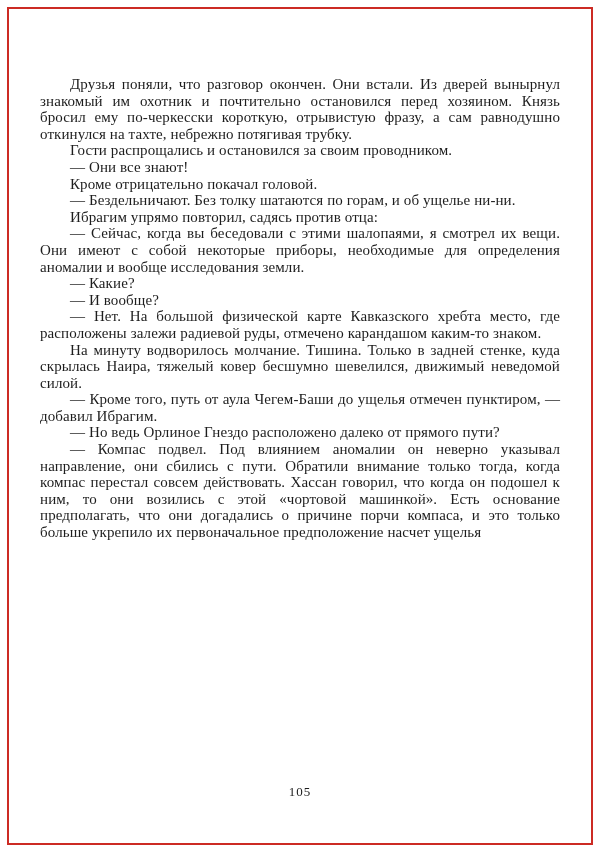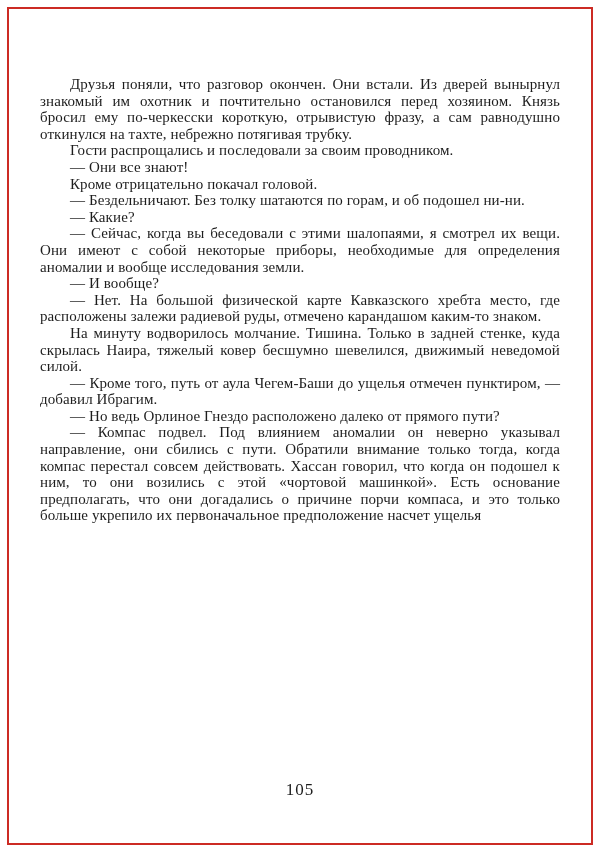--- a/index.html
+++ b/index.html
@@ -38,38 +38,39 @@
     font-size: 15px;
     line-height: 16.6px;
     letter-spacing: 0.1px;
   }
   .page-number {
     position: absolute;
     left: 0;
     right: 0;
     bottom: 52px;
     text-align: center;
-    font-size: 17px;
+    font-size: 13px;
     letter-spacing: 1px;
     color: #1d1d1d;
   }
 </style>
 </head>
 <body>
 
 <div class="page">
   <div class="frame" style="border-color: rgb(204, 43, 36);"></div>
   <div class="text-block">
       <p class="para">Друзья поняли, что разговор окончен. Они встали. Из дверей вынырнул знакомый им охотник и почтительно остановился перед хозяином. Князь бросил ему по-черкесски короткую, отрывистую фразу, а сам равнодушно откинулся на тахте, небрежно потягивая трубку.</p>
-      <p class="para">Гости распрощались и последовали за своим проводником.</p>
+      <p class="para">Гости распрощались и остановился за своим проводником.</p>
       <p class="para">— Они все знают!</p>
       <p class="para">Кроме отрицательно покачал головой.</p>
-      <p class="para">— Бездельничают. Без толку шатаются по горам, и об подошел ни-ни.</p>
+      <p class="para">— Бездельничают. Без толку шатаются по горам, и об ущелье ни-ни.</p>
+      <p class="para">Ибрагим упрямо повторил, садясь против отца:</p>
+      <p class="para">— Сейчас, когда вы беседовали с этими шалопаями, я смотрел их вещи. Они имеют с собой некоторые приборы, необходимые для определения аномалии и вообще исследования земли.</p>
       <p class="para">— Какие?</p>
-      <p class="para">— Сейчас, когда вы беседовали с этими шалопаями, я смотрел их вещи. Они имеют с собой некоторые приборы, необходимые для определения аномалии и вообще исследования земли.</p>
       <p class="para">— И вообще?</p>
       <p class="para">— Нет. На большой физической карте Кавказского хребта место, где расположены залежи радиевой руды, отмечено карандашом каким-то знаком.</p>
       <p class="para">На минуту водворилось молчание. Тишина. Только в задней стенке, куда скрылась Наира, тяжелый ковер бесшумно шевелился, движимый неведомой силой.</p>
       <p class="para">— Кроме того, путь от аула Чегем-Баши до ущелья отмечен пунктиром, — добавил Ибрагим.</p>
       <p class="para">— Но ведь Орлиное Гнездо расположено далеко от прямого пути?</p>
       <p class="para">— Компас подвел. Под влиянием аномалии он неверно указывал направление, они сбились с пути. Обратили внимание только тогда, когда компас перестал совсем действовать. Хассан говорил, что когда он подошел к ним, то они возились с этой «чортовой машинкой». Есть основание предполагать, что они догадались о причине порчи компаса, и это только больше укрепило их первоначальное предположение насчет ущелья</p>
     </div>
   <div class="page-number">105</div>
 </div>
 

